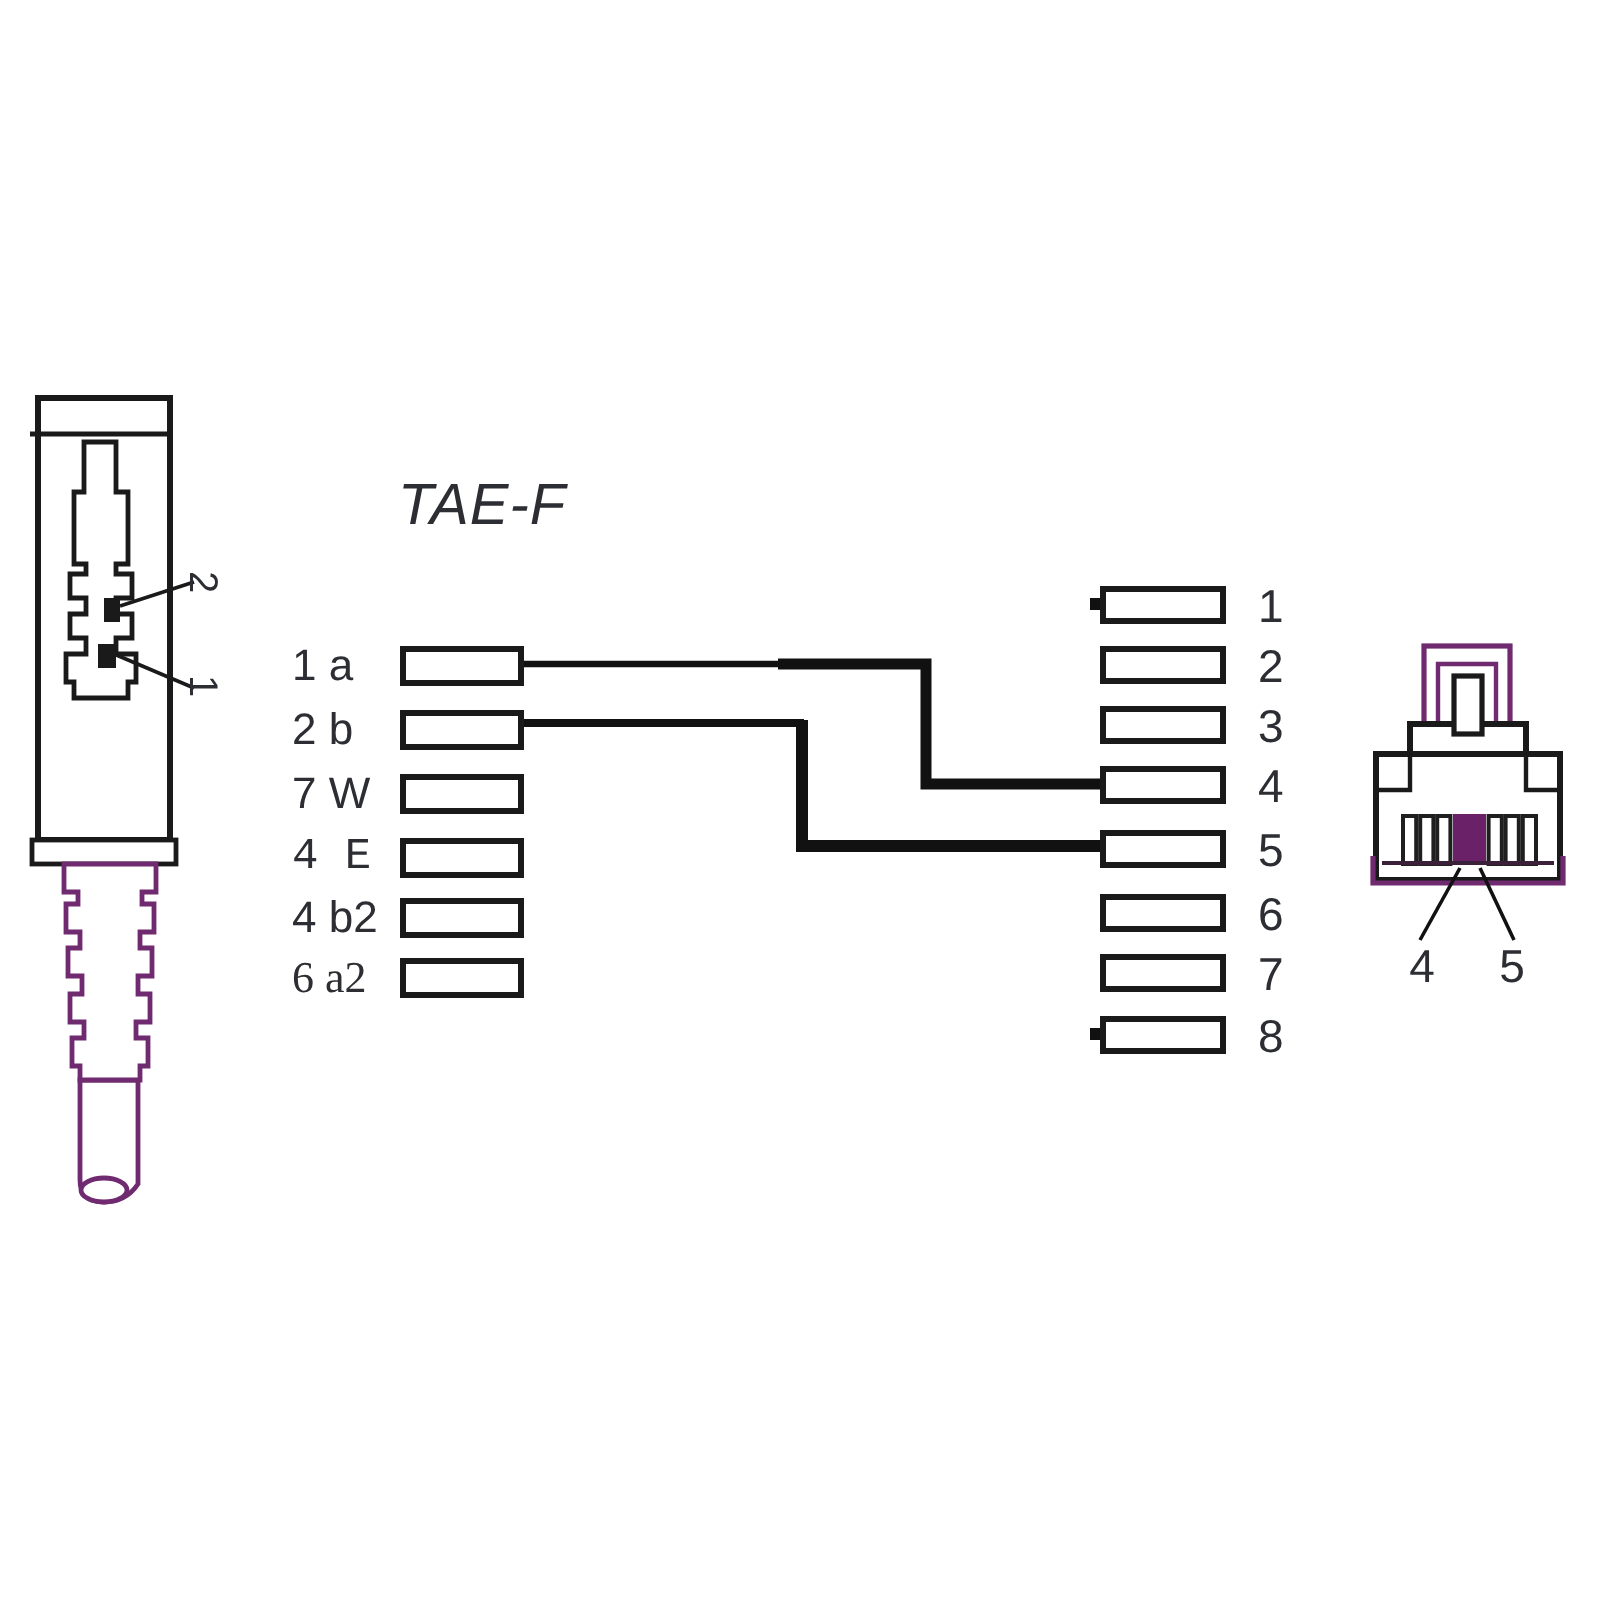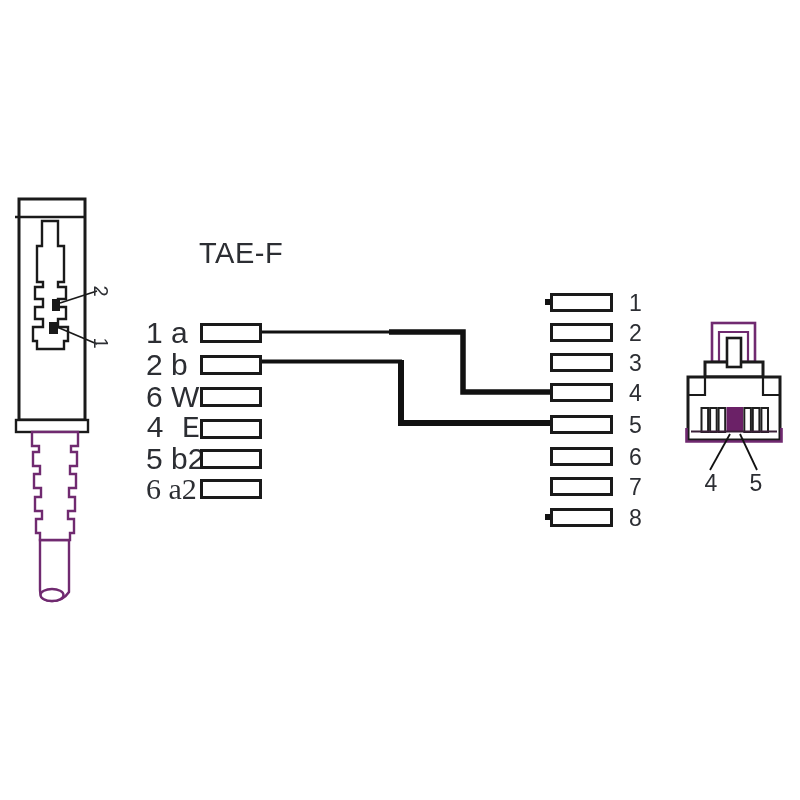--- a/index.html
+++ b/index.html
@@ -2,22 +2,22 @@
 <html><head>
 <meta charset="utf-8">
 <style>
   html,body{margin:0;padding:0;background:#ffffff;}
   .canvas{
     position:relative;width:800px;height:800px;background:#ffffff;overflow:hidden;
     font-family:"Liberation Sans", sans-serif;color:#2c2e33;
   }
   .abs{position:absolute;}
   svg{position:absolute;left:0;top:0;}
-  .title{font-size:29px;letter-spacing:0.5px;white-space:nowrap;}
-  .tae-row-label{font-size:30px;height:20px;line-height:20px;white-space:nowrap;}
+  .title{font-size:29px;letter-spacing:0.5px;white-space:nowrap;font-style:italic;}
+  .tae-row-label{font-size:22px;height:20px;line-height:20px;white-space:nowrap;}
   .pin-box{box-sizing:border-box;border:3px solid #1a1a1a;background:#ffffff;}
   .tae-box{width:62px;height:20px;}
   .rj-box{width:63px;height:19px;}
   .rj-num{font-size:23px;height:24px;line-height:24px;}
   .rot-label{font-size:20px;width:20px;height:20px;line-height:20px;text-align:center;transform:rotate(90deg);}
   .plug-pin-label{font-size:23px;width:22px;text-align:center;}
 </style>
 </head>
 <body>
 
@@ -75,25 +75,25 @@
       <path d="M740 434 L757 470" stroke="#111111" stroke-width="1.8" fill="none"></path>
     </g>
   </svg>
 
   <div class="abs title" style="left:199px;top:237px;">TAE-F</div>
 
   <div class="abs tae-row-label" style="left:146px;top:323px;">1 a</div>
   <div class="abs pin-box tae-box" style="left:200px;top:323px;"></div>
   <div class="abs tae-row-label" style="left:146px;top:355px;text-align:center;">2 b</div>
   <div class="abs pin-box tae-box" style="left:200px;top:355px;"></div>
-  <div class="abs tae-row-label" style="left:146px;top:387px;">6 W</div>
+  <div class="abs tae-row-label" style="left:146px;top:387px;">7 W</div>
   <div class="abs pin-box tae-box" style="left:200px;top:387px;"></div>
   <div class="abs tae-row-label" style="left:146px;top:419px;font-family:Liberation Mono, monospace;">4 E</div>
   <div class="abs pin-box tae-box" style="left:200px;top:419px;"></div>
-  <div class="abs tae-row-label" style="left:146px;top:449px;">5 b2</div>
+  <div class="abs tae-row-label" style="left:146px;top:449px;">4 b2</div>
   <div class="abs pin-box tae-box" style="left:200px;top:449px;"></div>
   <div class="abs tae-row-label" style="left:146px;top:479px;font-family:Liberation Serif, serif;">6 a2</div>
   <div class="abs pin-box tae-box" style="left:200px;top:479px;"></div>
 
   <div class="abs pin-box rj-box" style="left:550px;top:293px;"></div>
   <div class="abs rj-num" style="left:629px;top:291px;">1</div>
   <div class="abs pin-box rj-box" style="left:550px;top:323px;"></div>
   <div class="abs rj-num" style="left:629px;top:321px;">2</div>
   <div class="abs pin-box rj-box" style="left:550px;top:353px;"></div>
   <div class="abs rj-num" style="left:629px;top:351px;">3</div>

